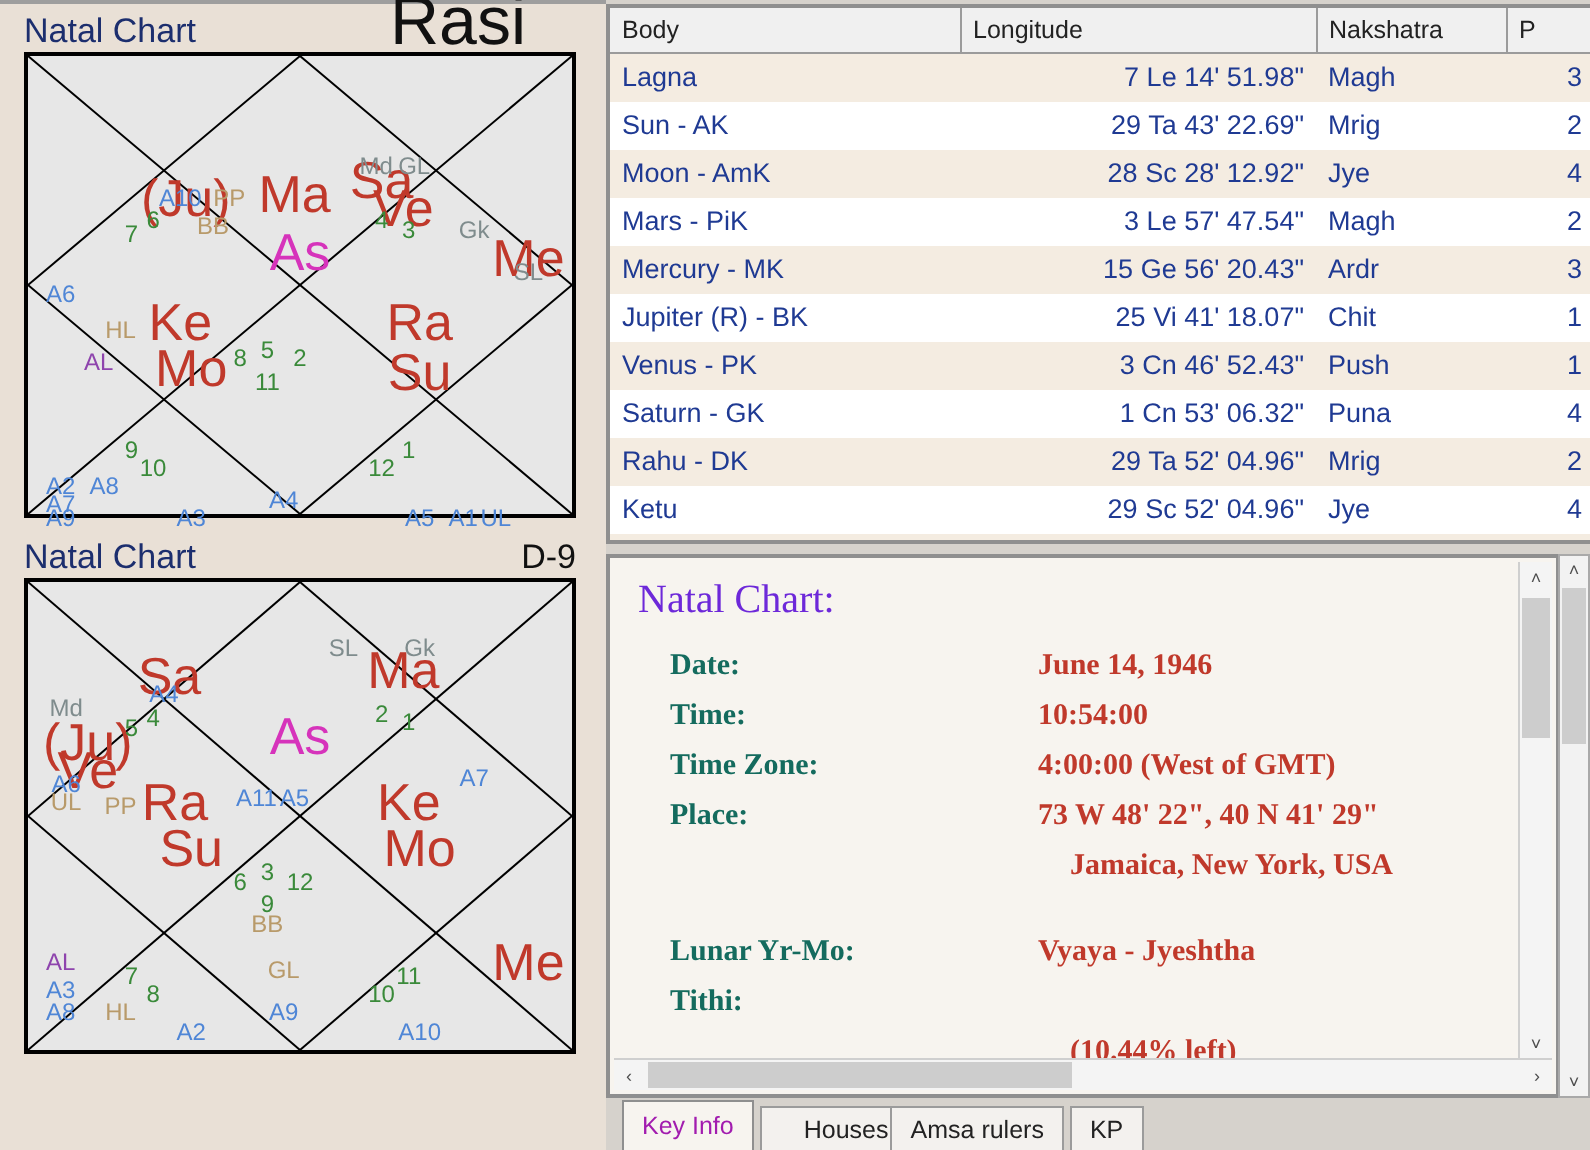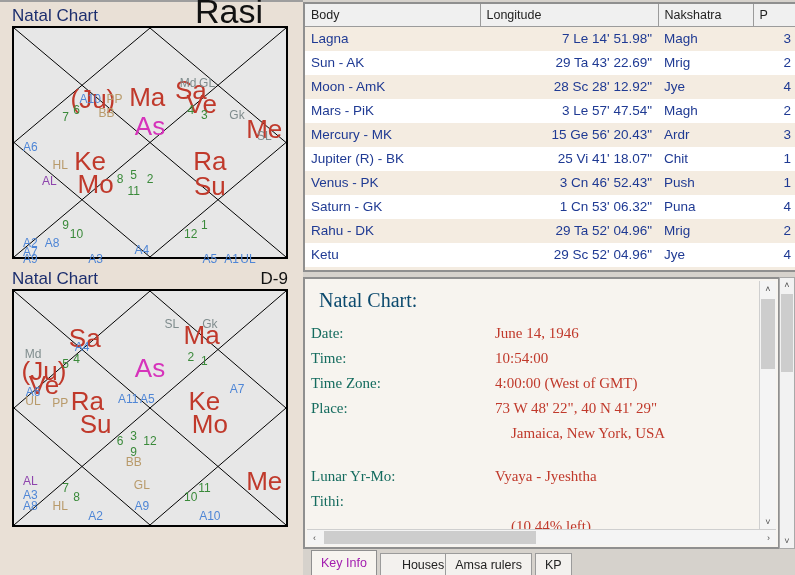--- a/index.html
+++ b/index.html
@@ -118,24 +118,24 @@
     box-sizing:border-box;
   }
   .info-inner{
     position:absolute;left:2px;top:2px;right:18px;bottom:17px;
     background:#f7f4ef;
     overflow:hidden;
     font-family:"Liberation Serif", serif;
   }
   .info-title{
     position:absolute;left:12px;top:8px;
-    font-size:20px;color:#0c4a6e;
+    font-size:20px;color:#6d28d9;
     font-family:"Liberation Serif", serif;
   }
-  .inforow{position:absolute;left:4px;width:440px;height:25px;}
+  .inforow{position:absolute;left:28px;width:440px;height:25px;font-weight:bold;}
   .ik{position:absolute;left:0;top:0;font-size:15px;color:#146b5e;}
   .iv{position:absolute;left:184px;top:0;font-size:15px;color:#c0392b;}
   .iv.ind{left:200px;}
 
   
   .vsb{
     position:absolute;right:2px;top:2px;width:16px;bottom:17px;
     background:#f4f4f4;border-left:1px solid #cfcfcf;
   }
   .vsb .btn{

